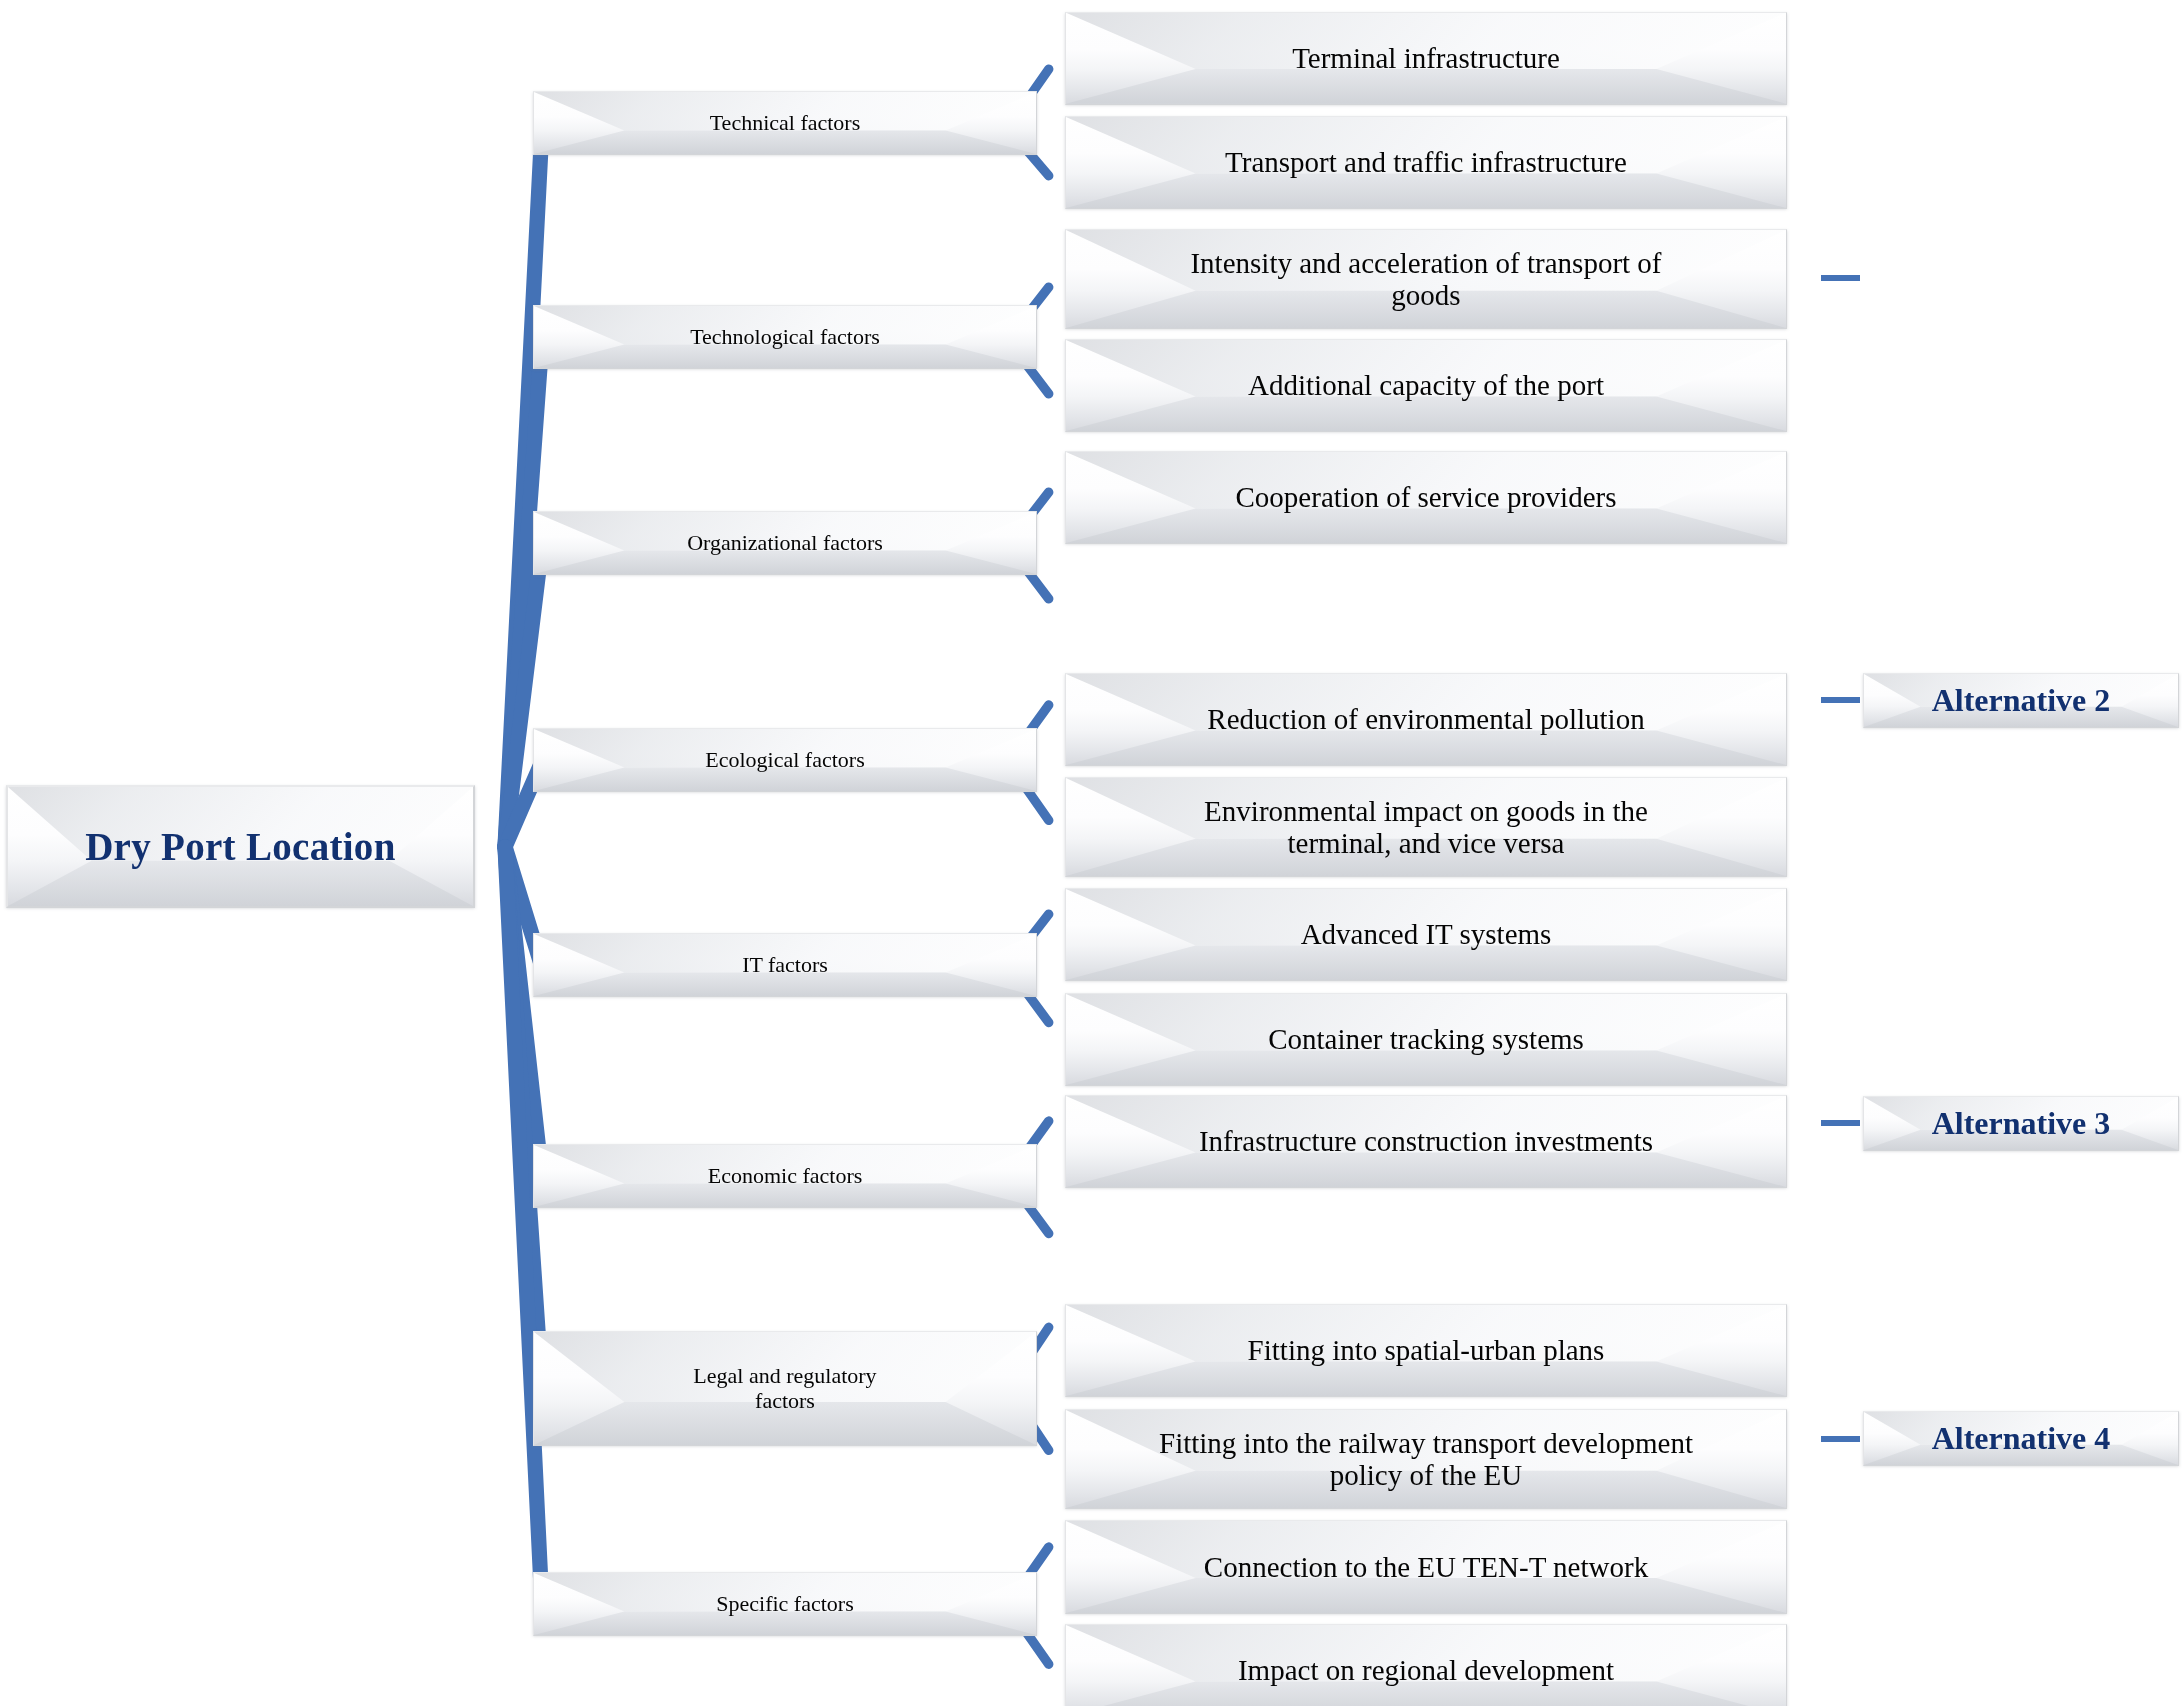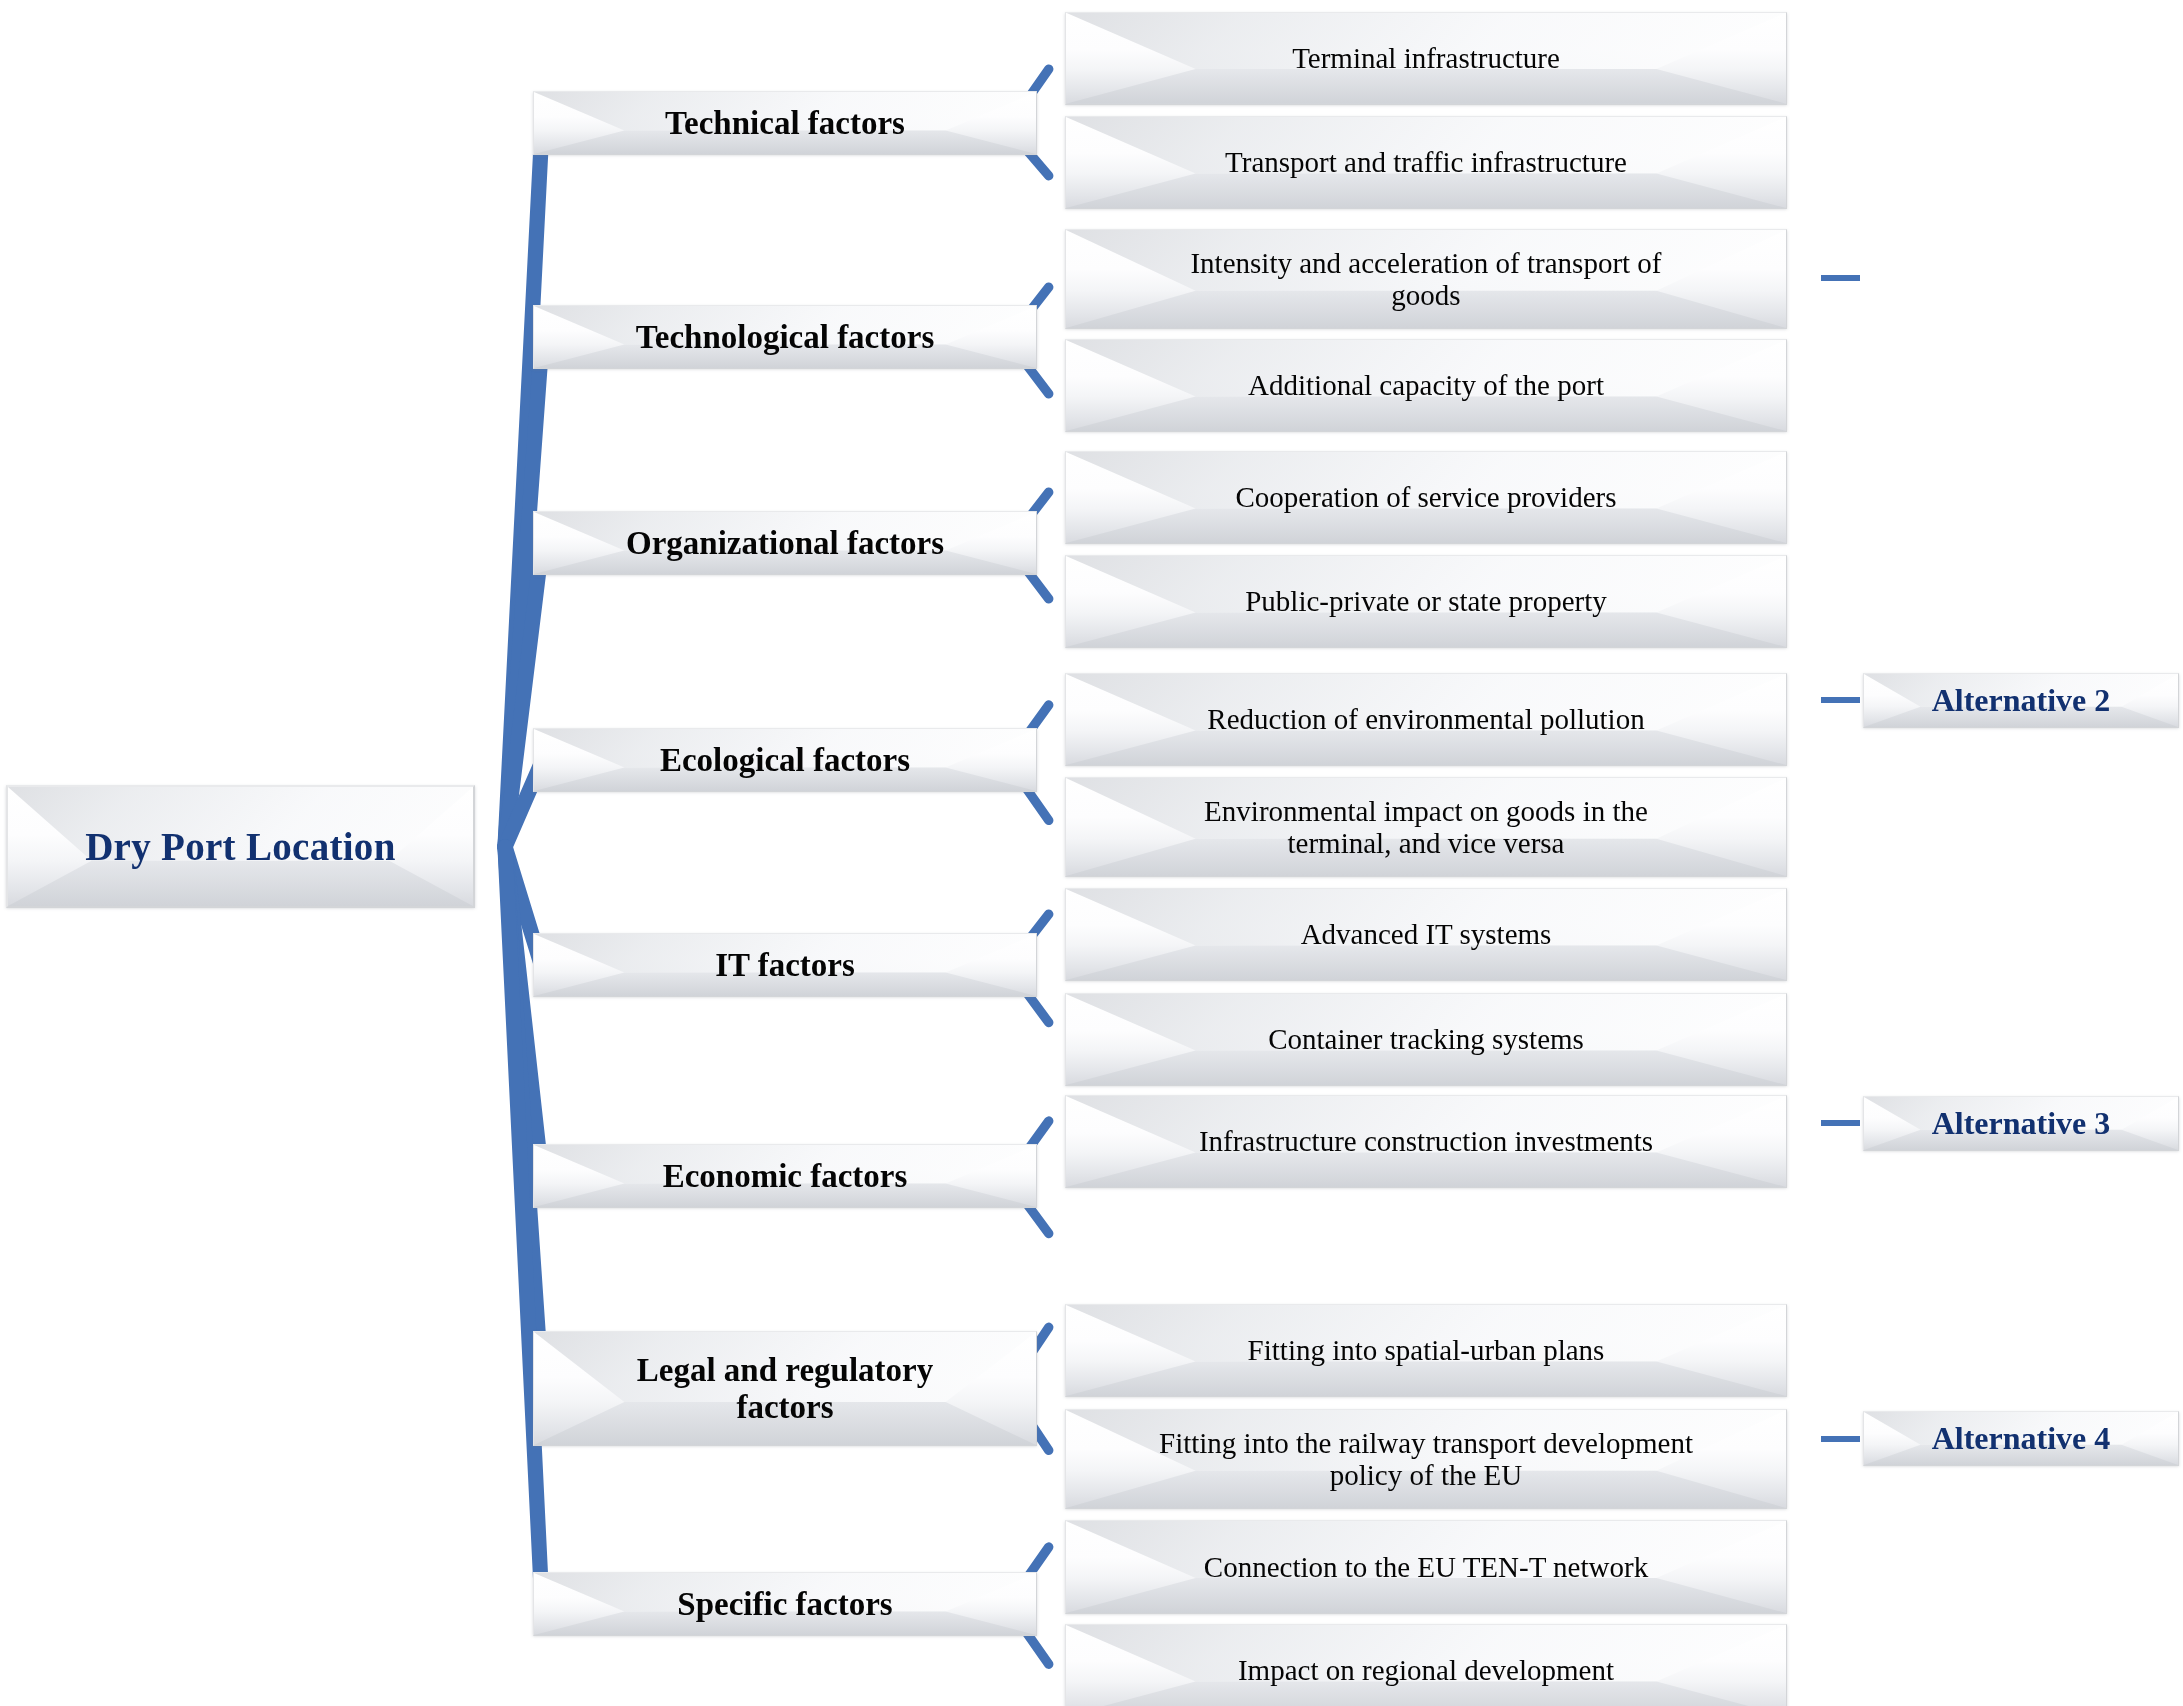--- a/index.html
+++ b/index.html
@@ -69,23 +69,23 @@
     letter-spacing:0.3px;
   }
 
   
   .factor{
     left:533px;
     width:504px;
     border-width:1.2px;
   }
   .factor .lbl{
-    font-size:33px;
+    font-size:22px;
     color:#050505;
-    font-weight:700;
+    font-weight:400;
   }
 
   
   .leaf{
     left:1065px;
     width:722px;
     border-width:1.2px;
   }
   .leaf .lbl{
     font-size:29px;
@@ -193,23 +193,20 @@
   <div class="box leaf" style="top:229px;height:100px">
       <span class="lbl">Intensity and acceleration of transport of
 goods</span>
     </div>
   <div class="box leaf" style="top:451px;height:93px">
       <span class="lbl">Cooperation of service providers</span>
     </div>
   <div class="box leaf" style="top:339px;height:93px">
       <span class="lbl">Additional capacity of the port</span>
     </div>
-  <div class="box leaf" style="top:555px;height:93px">
-      <span class="lbl">Public-private or state property</span>
-    </div>
   <div class="box leaf" style="top:673px;height:93px">
       <span class="lbl">Reduction of environmental pollution</span>
     </div>
   <div class="box leaf" style="top:777px;height:100px">
       <span class="lbl">Environmental impact on goods in the
 terminal, and vice versa</span>
     </div>
   <div class="box leaf" style="top:888px;height:93px">
       <span class="lbl">Advanced IT systems</span>
     </div>

